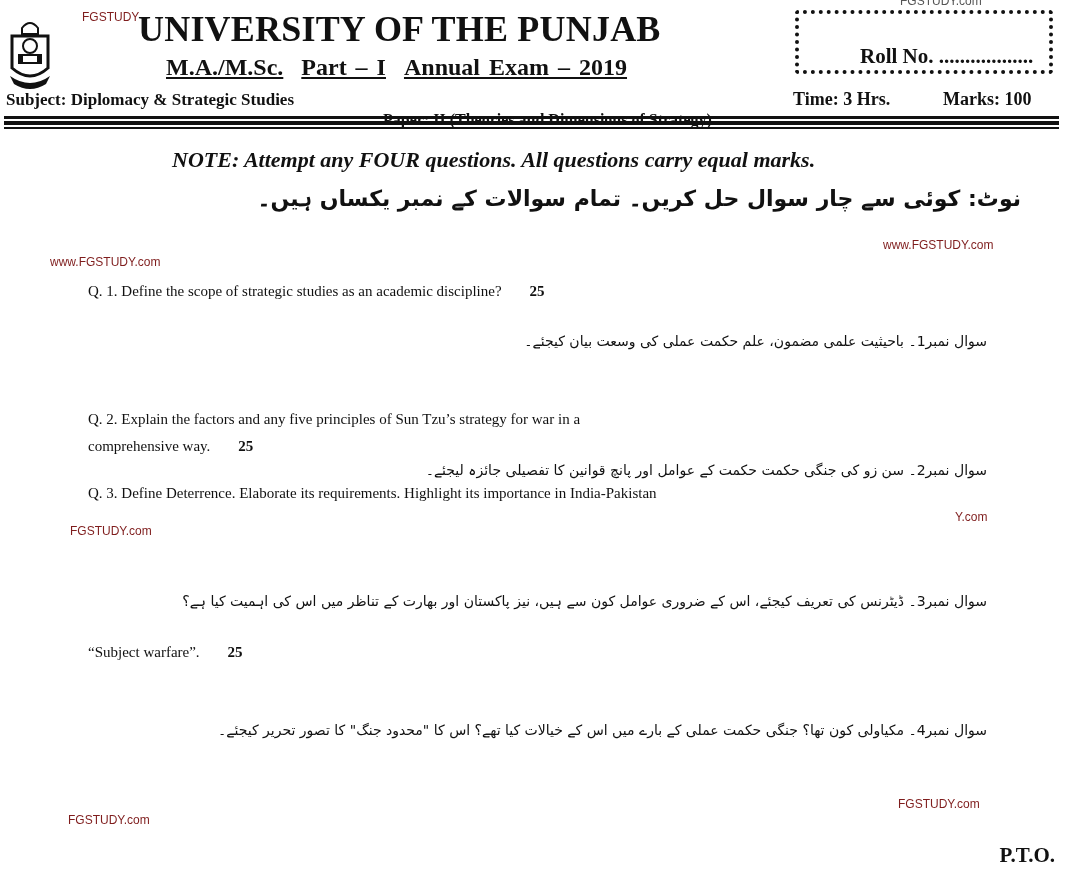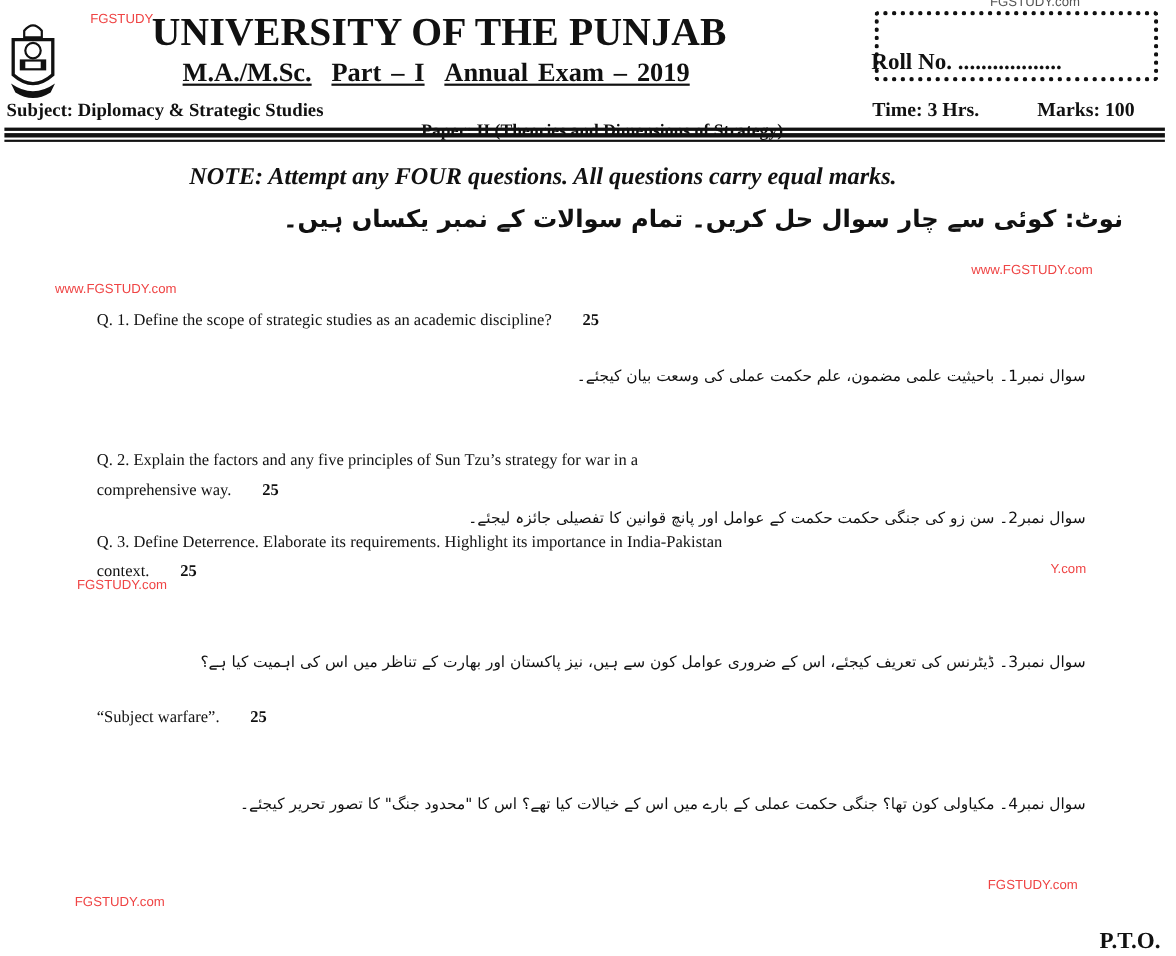--- a/index.html
+++ b/index.html
@@ -1,24 +1,24 @@
 <!DOCTYPE html>
 <html><head>
 <meta charset="utf-8">
 <style>
   html, body { margin:0; padding:0; background:#ffffff; }
   body { width:1069px; height:869px; position:relative; overflow:hidden; color:#111; font-family:"Liberation Serif", serif; }
   .abs { position:absolute; }
   .logo { left:6px; top:18px; width:48px; height:76px; }
-  .wm { font-family:"Liberation Sans", sans-serif; font-size:12px; color:#ef4444; white-space:nowrap; }
+  .wm { font-family:"Liberation Sans", sans-serif; font-size:12px; color:#7f1d1d; white-space:nowrap; }
   .title { left:138px; top:8px; font-size:36px; font-weight:bold; letter-spacing:0.2px; white-space:nowrap; }
   .subtitle { left:166px; top:54px; font-size:24px; font-weight:bold; text-decoration:underline; white-space:nowrap; word-spacing:3px; }
   .subtitle span { margin-right:18px; }
   .rollbox { left:795px; top:10px; width:258px; height:64px; border:4px dotted #111; border-radius:4px; box-sizing:border-box; }
-  .rollno { left:792px; top:44px; font-size:21px; font-weight:bold; white-space:nowrap; }
+  .rollno { left:860px; top:44px; font-size:21px; font-weight:bold; white-space:nowrap; }
   .subjectline { left:6px; top:90px; font-size:17px; font-weight:bold; white-space:nowrap; }
   .paper { left:383px; top:91px; font-size:16px; font-weight:bold; white-space:nowrap;margin-top:20px; }
   .time { left:793px; top:89px; font-size:18px; font-weight:bold; white-space:nowrap; }
   .marks { left:943px; top:89px; font-size:18px; font-weight:bold; white-space:nowrap; }
   .rule { left:4px; width:1055px; background:#111; }
   .note { left:172px; top:147px; font-size:22px; font-weight:bold; font-style:italic; white-space:nowrap; }
   .urdu { direction:rtl; text-align:right; font-family:"DejaVu Sans", sans-serif; white-space:nowrap; }
   .urdu-note { right:48px; top:186px; font-size:22px; font-weight:bold; }
   .q { left:88px; font-size:15px; line-height:27px; width:870px; }
   .marksnum { font-weight:bold; margin-left:28px; }
@@ -71,21 +71,20 @@
 <div class="abs q" style="top:380px;margin-top:26px;">
   <div>Q. 2. Explain the factors and any five principles of Sun Tzu’s strategy for war in a</div>
   <div><span>comprehensive way.</span><span class="marksnum">25</span></div>
 </div>
 <div class="abs urdu uq" style="top:462px;">سوال نمبر2۔ سن زو کی جنگی حکمت حکمت کے عوامل اور پانچ قوانین کا تفصیلی جائزہ لیجئے۔</div>
 
 <div class="abs wm" style="left:70px;top:524px;">FGSTUDY.com</div>
 <div class="abs wm" style="left:955px;top:510px;">Y.com</div>
 <div class="abs q" style="top:480px;width:900px;">
   <div>Q. 3. Define Deterrence. Elaborate its requirements. Highlight its importance in India-Pakistan</div>
-  <div><span>context.</span><span class="marksnum">25</span></div>
 </div>
 <div class="abs urdu uq" style="top:593px;">سوال نمبر3۔ ڈیٹرنس کی تعریف کیجئے، اس کے ضروری عوامل کون سے ہیں، نیز پاکستان اور بھارت کے تناظر میں اس کی اہمیت کیا ہے؟</div>
 
 <div class="abs q" style="top:639px;width:900px;">
   <div><span>“Subject warfare”.</span><span class="marksnum">25</span></div>
 </div>
 <div class="abs urdu uq" style="top:722px;">سوال نمبر4۔ مکیاولی کون تھا؟ جنگی حکمت عملی کے بارے میں اس کے خیالات کیا تھے؟ اس کا "محدود جنگ" کا تصور تحریر کیجئے۔</div>
 
 <div class="abs wm" style="left:898px;top:797px;">FGSTUDY.com</div>
 <div class="abs wm" style="left:68px;top:813px;">FGSTUDY.com</div>

